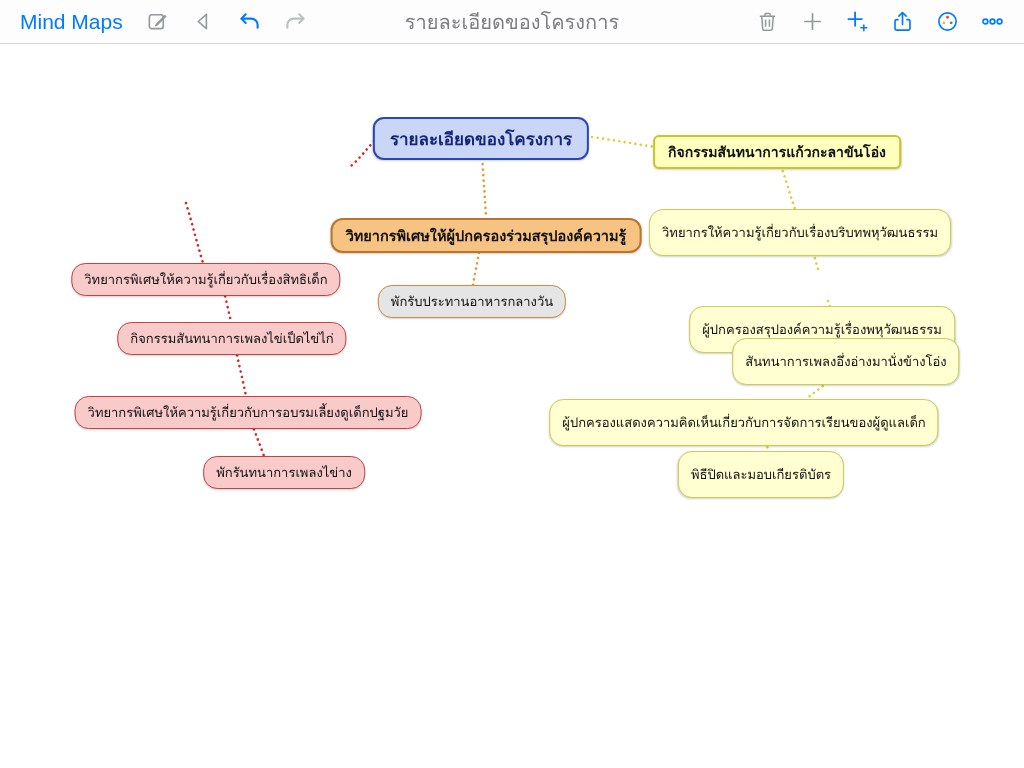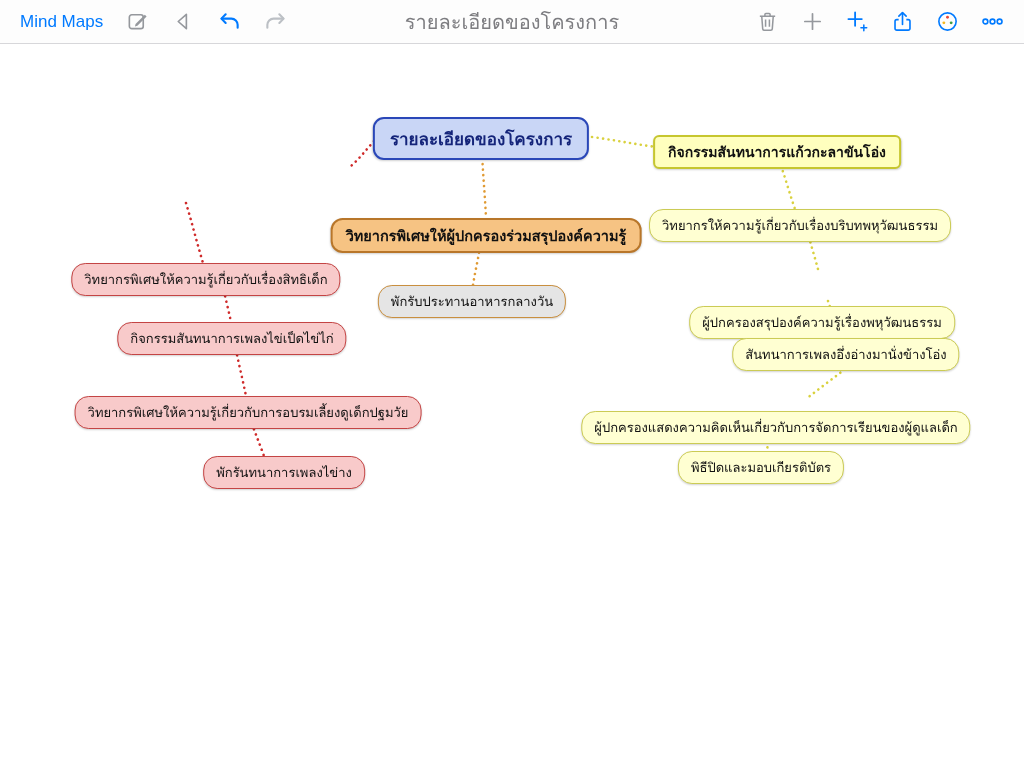--- a/index.html
+++ b/index.html
@@ -9,21 +9,21 @@
 
   
   .toolbar { position:absolute; top:0; left:0; right:0; height:44px; z-index:10;
              background:#fdfdfd; border-bottom:1px solid #d7d7da;
              display:flex; align-items:center; }
   .tb-left  { display:flex; align-items:center; gap:23px; padding-left:20px; }
   .tb-right { display:flex; align-items:center; gap:22px; margin-left:auto; padding-right:20px; }
   .tb-title { position:absolute; left:50%; top:50%; transform:translate(-50%,-50%);
               color:#7d7d81; font-size:20px; white-space:nowrap; }
   .tb-btn { background:none; border:none; cursor:pointer; padding:0; display:flex; align-items:center; }
-  .tb-text { font-size:17px; color:#007aff; font-family:inherit; }
+  .tb-text { font-size:21px; color:#007aff; font-family:inherit; }
   .tb-btn svg { width:23px; height:23px; display:block; }
   .blue  { color:#007aff; }
   .gray  { color:#95989d; }
   .lgray { color:#bcc0c5; }
 
   
   .map { position:absolute; inset:0; z-index:1; }
   .links { position:absolute; left:0; top:0; z-index:1; }
   .links path { fill:none; stroke-width:2.6; stroke-linecap:round; stroke-dasharray:0.1 5.4; }
   .lr { stroke:#cf2a2a; }
@@ -39,21 +39,21 @@
              font-size:14px; line-height:1.42; padding:3px 14px; border-radius:16px; }
   .pink2   { background:#f8caca; border:1.5px solid #c44444; font-size:13px;
              padding:5px 12px; border-radius:14px; }
   .orange1 { background:#f6c383; border:2px solid #b8762a; font-weight:bold;
              font-size:14.5px; padding:4px 13px; border-radius:12px; }
   .orange2 { background:#e5e5e5; border:1.5px solid #c98f3f; font-size:13px;
              padding:5px 12px; border-radius:14px; }
   .yellow1 { background:#ffffbe; border:2px solid #c6c62e; font-weight:bold;
              font-size:14px; padding:4px 13px; border-radius:6px; }
   .yellow2 { background:#ffffd2; border:1.5px solid #cbcb55; font-size:13px;
-             padding:5px 12px; border-radius:14px; }
+             padding:12px 12px; border-radius:14px; }
 </style>
 </head>
 <body>
 
 <div class="screen">
 
   <div class="map">
 
     <svg class="links" width="1024" height="768" viewBox="0 0 1024 768">
       <path class="lr" d="M374 141 C 366 150, 360 158, 351 166"></path>
@@ -78,21 +78,21 @@
     <div class="node pink2" style="left:248px; top:396px;">วิทยากรพิเศษให้ความรู้เกี่ยวกับการอบรมเลี้ยงดูเด็กปฐมวัย</div>
     <div class="node pink2" style="left:284px; top:456px;">พักรันทนาการเพลงไข่าง</div>
 
     <div class="node orange1" style="left:486px; top:218px;">วิทยากรพิเศษให้ผู้ปกครองร่วมสรุปองค์ความรู้</div>
     <div class="node orange2" style="left:472px; top:285px;">พักรับประทานอาหารกลางวัน</div>
 
     <div class="node yellow1" style="left:777px; top:135px;">กิจกรรมสันทนาการแก้วกะลาขันโอ่ง</div>
     <div class="node yellow2" style="left:800px; top:209px;">วิทยากรให้ความรู้เกี่ยวกับเรื่องบริบทพหุวัฒนธรรม</div>
     <div class="node yellow2" style="left:822px; top:273px;margin-top:33px;">ผู้ปกครองสรุปองค์ความรู้เรื่องพหุวัฒนธรรม</div>
     <div class="node yellow2" style="left:846px; top:338px;">สันทนาการเพลงอึ่งอ่างมานั่งข้างโอ่ง</div>
-    <div class="node yellow2" style="left:776px; top:399px;margin-top:12px;">ผู้ปกครองแสดงความคิดเห็นเกี่ยวกับการจัดการเรียนของผู้ดูแลเด็ก</div>
+    <div class="node yellow2" style="left:744px; top:399px;">ผู้ปกครองแสดงความคิดเห็นเกี่ยวกับการจัดการเรียนของผู้ดูแลเด็ก</div>
     <div class="node yellow2" style="left:761px; top:451px;">พิธีปิดและมอบเกียรติบัตร</div>
   </div>
 
   <header class="toolbar">
     <div class="tb-left">
       <button class="tb-btn tb-text">Mind Maps</button>
       <button class="tb-btn gray">
         <svg viewBox="0 0 24 24">
           <rect x="3.5" y="5" width="14.5" height="14.5" rx="2.5" fill="none" stroke="currentColor" stroke-width="1.7"></rect>
           <path d="M10 14.6 L19.6 5 l1.9 1.9 L11.9 16.5 l-2.6 .7 z" fill="currentColor"></path>

